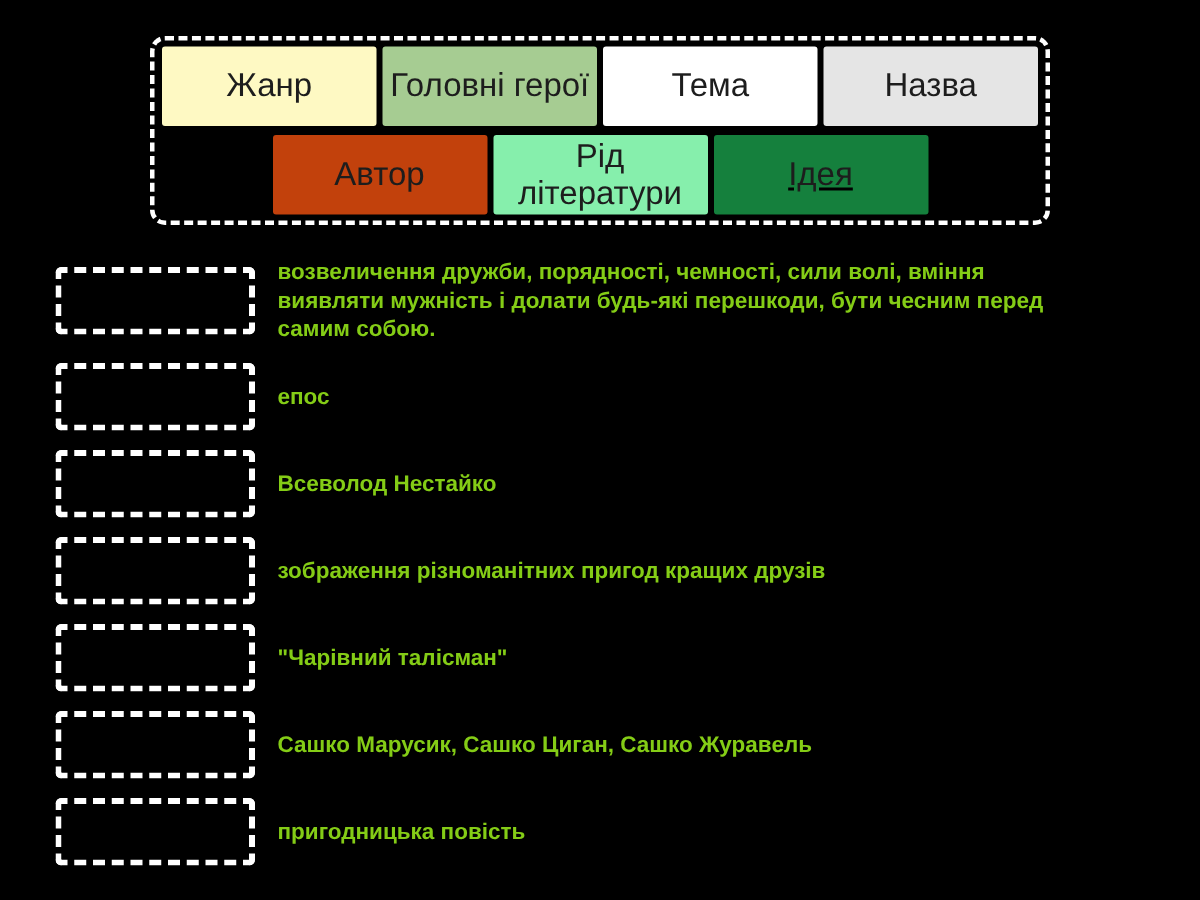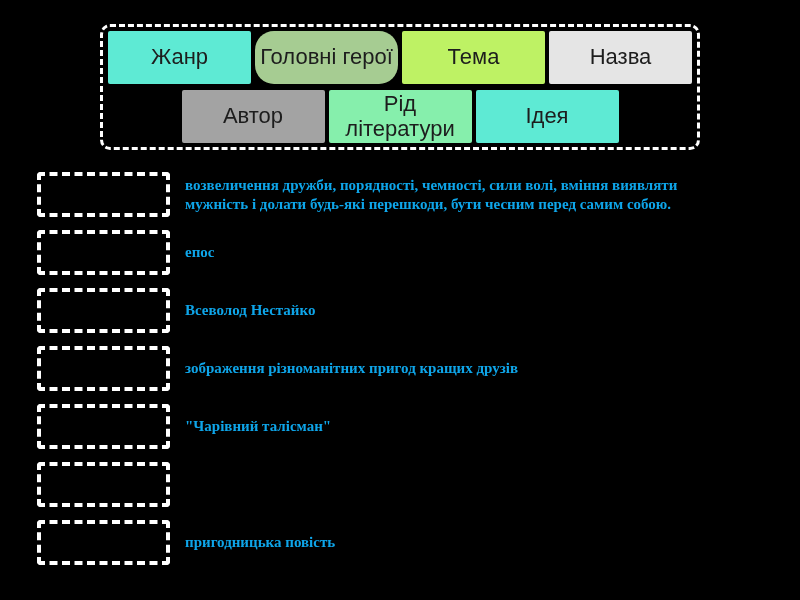--- a/index.html
+++ b/index.html
@@ -74,56 +74,55 @@
   }
   .drop-box {
     flex: none;
     width: 133px;
     height: 45px;
     box-sizing: border-box;
     border: 4px dashed #ffffff;
     border-radius: 4px;
   }
   .clue {
-    color: #0ea5e9;
+    color: #84cc16;
     font-size: 15px;
     font-weight: bold;
     line-height: 19px;
     max-width: 540px;
-    font-family: Liberation Serif, serif;
   }
 </style>
 </head>
 <body>
 
 <div class="stage">
 
   <div class="word-bank">
     <div class="bank-row" id="tiles-row-1">
-        <div class="tile" style="background: #5eead4;">
+        <div class="tile" style="background: #fef9c3;">
           <span class="tile-label">Жанр</span>
         </div>
-        <div class="tile" style="background: rgb(166, 204, 146); border-radius: 19px;">
+        <div class="tile" style="background: rgb(166, 204, 146);">
           <span class="tile-label">Головні герої</span>
         </div>
-        <div class="tile" style="background: #bef264;">
+        <div class="tile" style="background: #ffffff;">
           <span class="tile-label">Тема</span>
         </div>
         <div class="tile" style="background: #e5e5e5;">
           <span class="tile-label">Назва</span>
         </div>
       </div>
     <div class="bank-row" id="tiles-row-2">
-        <div class="tile" style="background: #a3a3a3;">
+        <div class="tile" style="background: #c2410c;">
           <span class="tile-label">Автор</span>
         </div>
         <div class="tile" style="background: #86efac;">
           <span class="tile-label">Рід літератури</span>
         </div>
-        <div class="tile" style="background: #5eead4;">
+        <div class="tile" style="background: #15803d; text-decoration: underline;">
           <span class="tile-label">Ідея</span>
         </div>
       </div>
   </div>
 
   <div class="match-list" id="match-list">
       <div class="match-row">
         <div class="drop-box"></div>
         <div class="clue">возвеличення дружби, порядності, чемності, сили волі, вміння виявляти мужність і долати будь-які перешкоди, бути чесним перед самим собою.</div>
       </div>
@@ -138,20 +137,21 @@
       <div class="match-row">
         <div class="drop-box"></div>
         <div class="clue">зображення різноманітних пригод кращих друзів</div>
       </div>
       <div class="match-row">
         <div class="drop-box"></div>
         <div class="clue">"Чарівний талісман"</div>
       </div>
       <div class="match-row">
         <div class="drop-box"></div>
+        <div class="clue">Сашко Марусик, Сашко Циган, Сашко Журавель</div>
       </div>
       <div class="match-row">
         <div class="drop-box"></div>
         <div class="clue">пригодницька повість</div>
       </div>
     </div>
 
 </div>
 
 </body></html>

